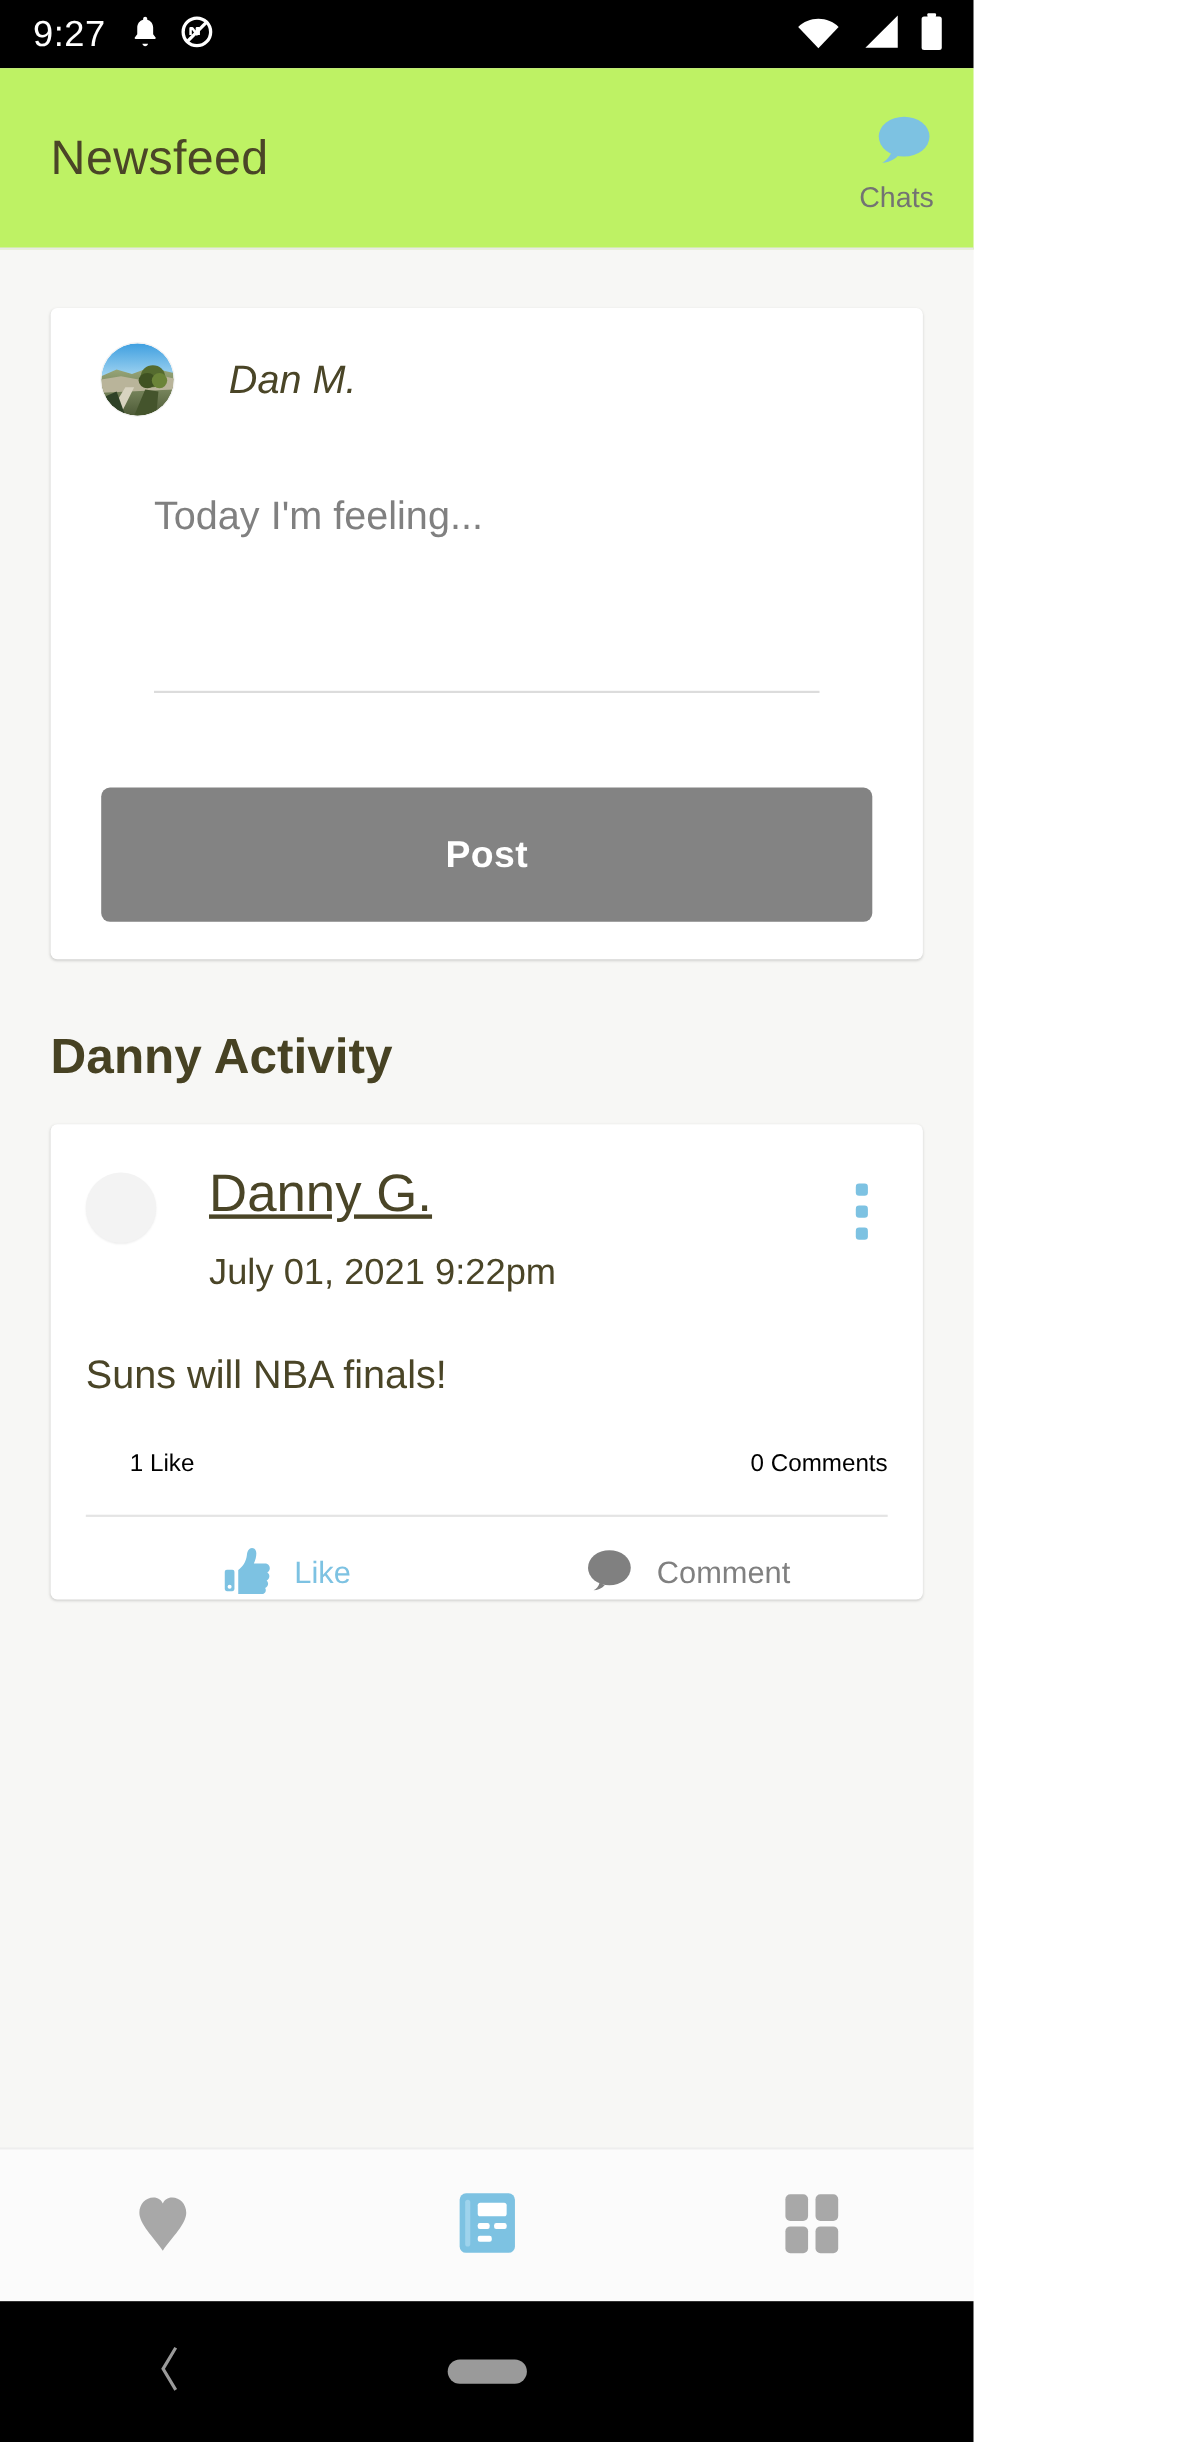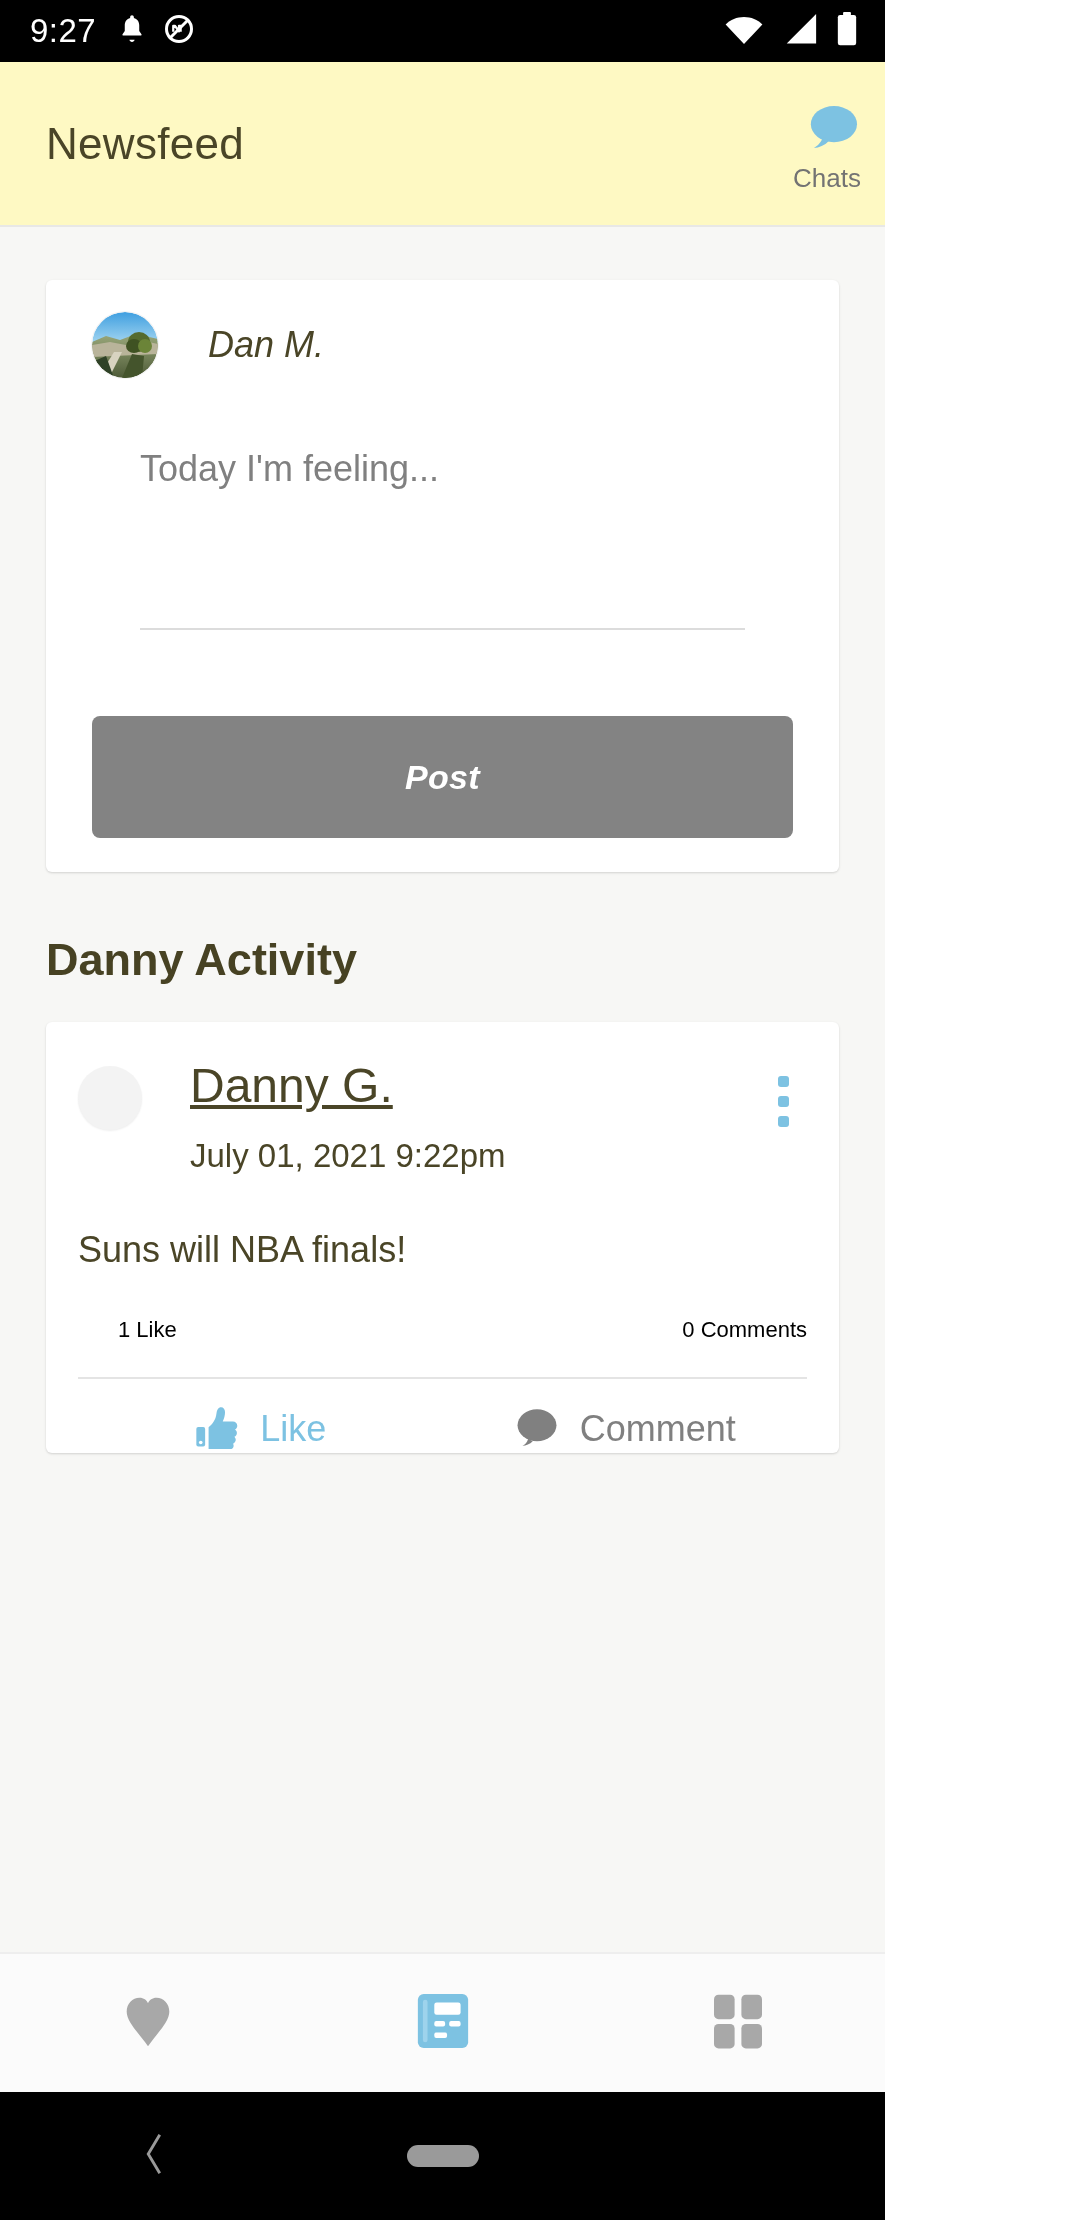--- a/index.html
+++ b/index.html
@@ -27,24 +27,24 @@
     color:#ffffff; font-size:33px; letter-spacing:0.5px;
     font-family:"Liberation Sans", sans-serif;
   }
   .sb-left-icons { display:flex; align-items:center; gap:18px; margin-left:22px; }
   .sb-spacer { flex:1 1 auto; }
   .sb-right-icons { display:flex; align-items:center; gap:16px; }
 
   
   .appbar {
     flex:0 0 165px; height:165px;
-    background:#fef9c3;
+    background:#bef264;
     border-bottom:2px solid #e8e8e6;
     display:flex; align-items:center;
-    padding:0 24px 0 46px;
+    padding:0 36px 0 46px;
     position:relative;
   }
   .appbar-title {
     font-size:44px; color:#4a4527; letter-spacing:0.3px;
   }
   .appbar-spacer { flex:1 1 auto; }
   .chats-btn {
     display:flex; flex-direction:column; align-items:flex-end;
     width:120px; padding-top:10px;
   }
@@ -95,21 +95,20 @@
   .post-btn {
     margin:86px 0 0 0;
     height:122px; width:100%;
     background:#838383;
     border-radius:8px;
     border:none;
     display:flex; align-items:center; justify-content:center;
     color:#ffffff; font-size:34px; font-weight:bold;
     letter-spacing:0.3px;
     cursor:pointer;
-    font-style:italic;
   }
 
   
   .section-title {
     font-size:45px; font-weight:bold; color:#474223;
     margin:62px 0 36px 0;
   }
 
   
   .activity { padding:36px 32px 0 32px; }
@@ -140,21 +139,21 @@
   .count-text { font-size:22px; color:#000000;margin-left:40px; }
   .card-divider { height:2px; background:#e4e4e4; margin-top:34px; }
   .actions-row {
     display:flex; margin-top:26px;
   }
   .action-btn {
     flex:1 1 50%;
     display:flex; align-items:center; justify-content:center;
     gap:20px; cursor:pointer;
   }
-  .action-label { font-size:36px;text-align:right; }
+  .action-label { font-size:28px;text-align:right; }
   .like-label { color:#7dc2e2; }
   .comment-label { color:#808080; }
 
   
   .tabbar {
     flex:0 0 140px; height:140px;
     background:#fbfbfb;
     border-top:2px solid #eeeeee;
     display:flex; align-items:center;
   }

